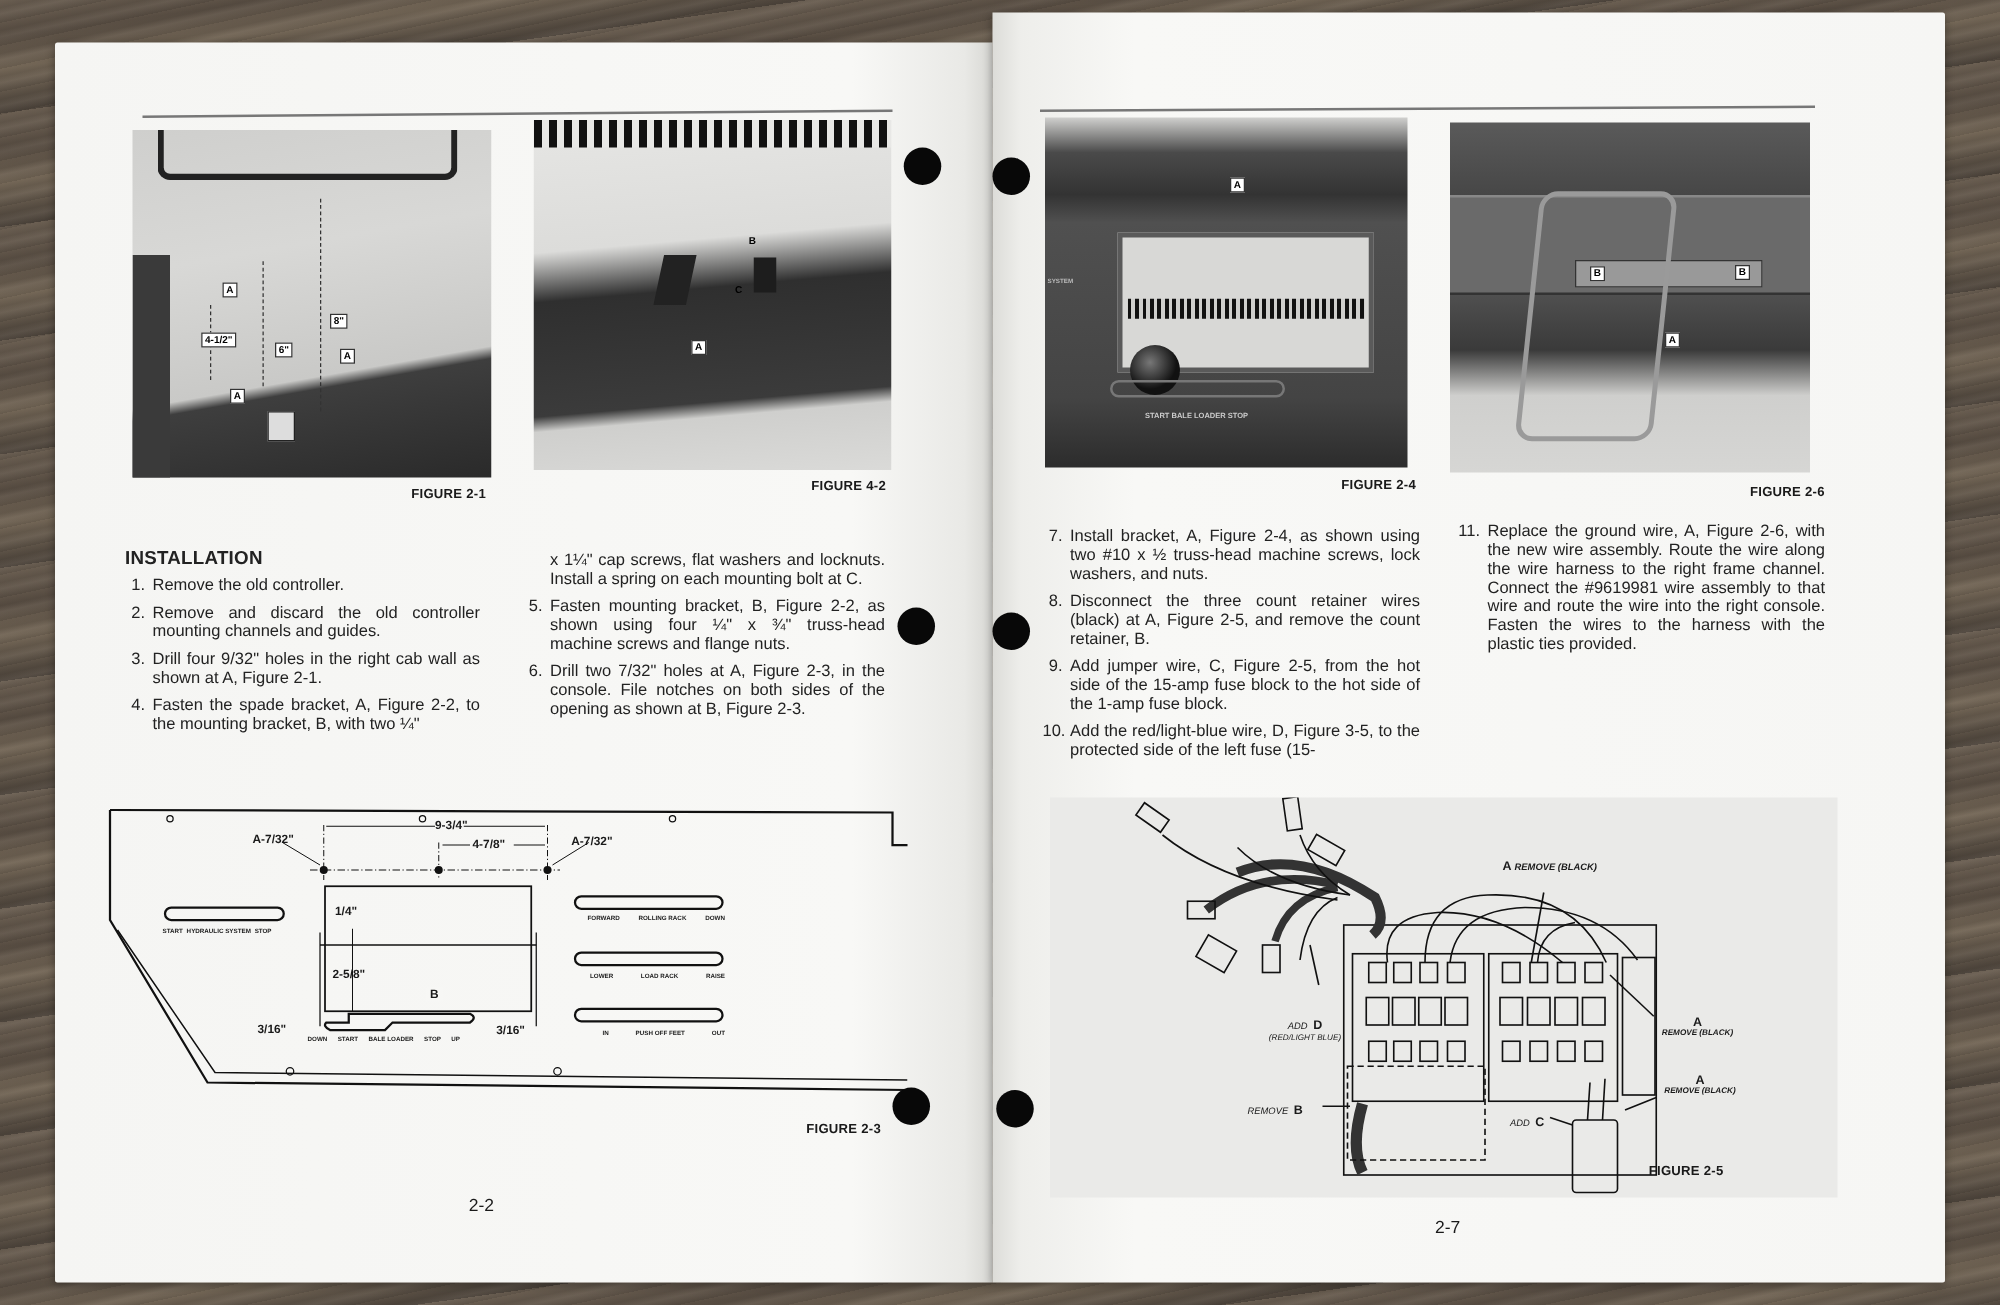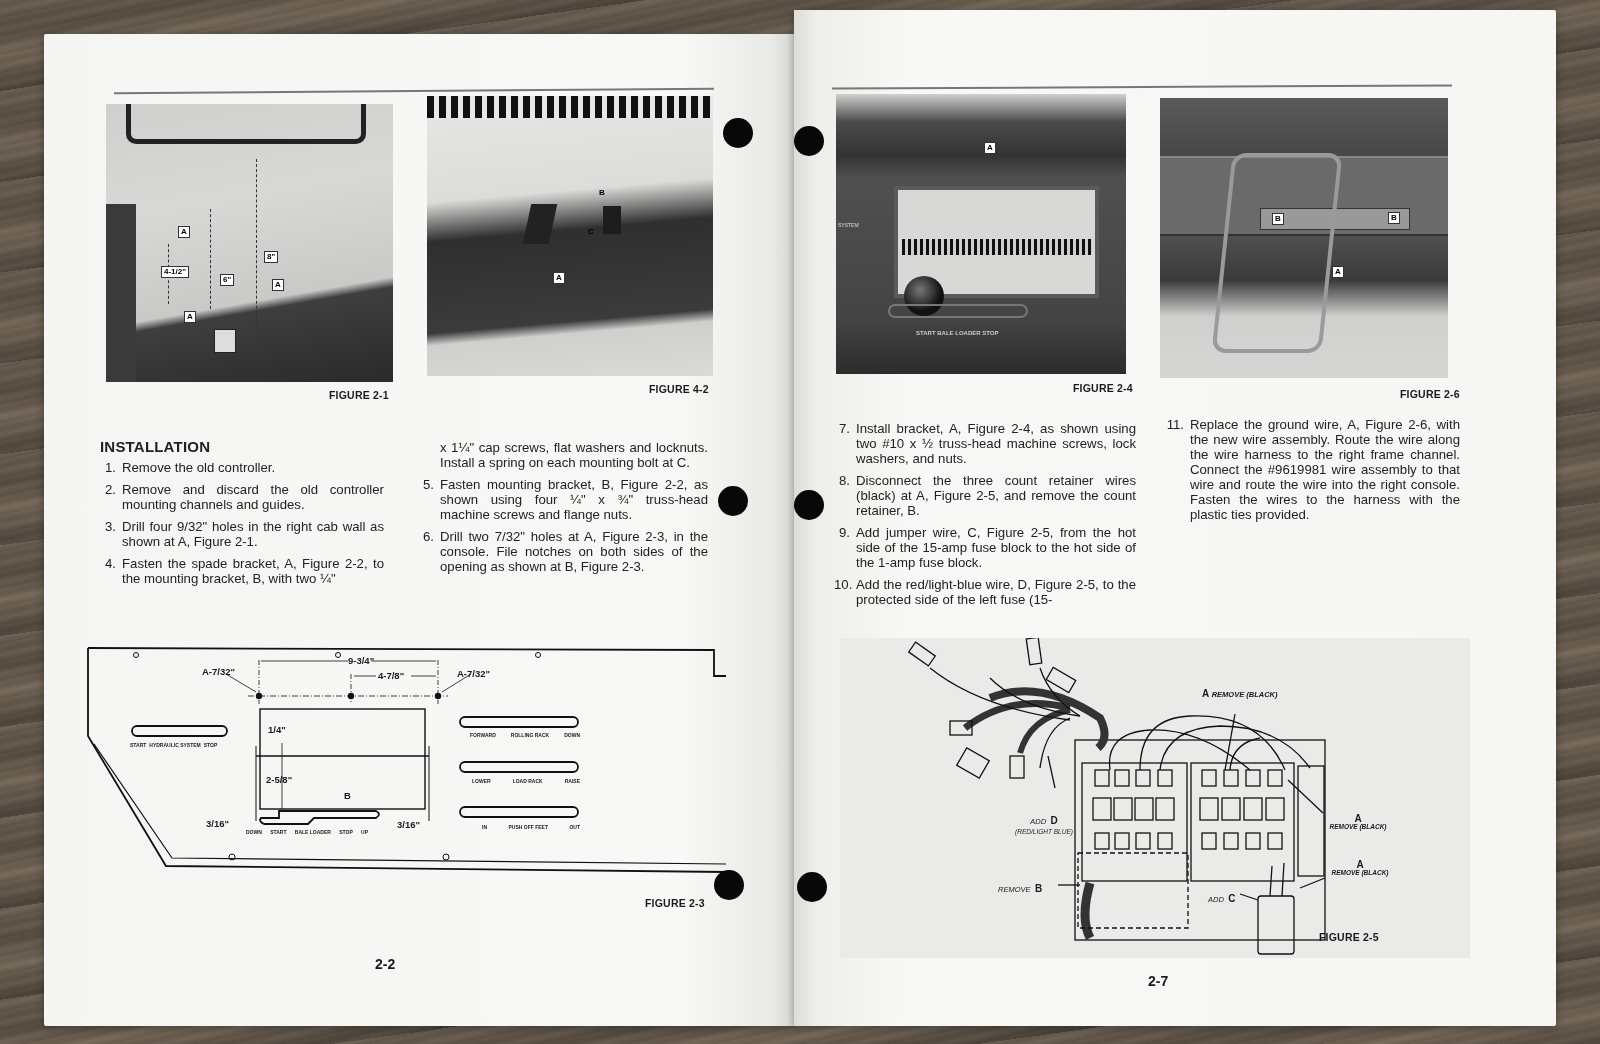--- a/index.html
+++ b/index.html
@@ -28,21 +28,21 @@
   }
   .fig-caption {
     position: absolute; font-weight: bold; font-size: 10.5px; letter-spacing: 0.2px;
   }
   .text-col { position: absolute; font-size: 13.2px; line-height: 15px; color: #222; }
   .heading { font-weight: bold; font-size: 15px; margin-bottom: 6px; letter-spacing: 0.2px; }
   .step { display: flex; margin-bottom: 7px; text-align: justify; }
   .step .num { width: 22px; flex-shrink: 0; text-align: right; padding-right: 6px; }
   .step .body { flex: 1; }
   .cont { text-align: justify; margin-bottom: 7px; }
-  .page-num { position: absolute; font-weight: bold; font-size: 14px; }
+  .page-num { position: absolute; font-weight: normal; font-size: 14px; }
   .hole { position: absolute; width: 30px; height: 30px; border-radius: 50%; background: #080808; }
   .drawing { position: absolute; }
   .tiny { font-size: 5px; font-weight: bold; font-family: "Liberation Sans", sans-serif; }
   .dim { font-size: 9.5px; font-weight: bold; font-family: "Liberation Sans", sans-serif; }
   .callout { position: absolute; background: #fff; border: 1px solid #333; font-size: 8px; font-weight: bold; padding: 0 2px; line-height: 10px; color:#000; }
   .lbl-italic { font-style: italic; font-size: 7.5px; }
 </style>
 </head>
 <body>
 
@@ -231,21 +231,21 @@
     <div class="step">
       <span class="num">8.</span>
       <span class="body">Disconnect the three count retainer wires (black) at A, Figure 2-5, and remove the count retainer, B.</span>
     </div>
     <div class="step">
       <span class="num">9.</span>
       <span class="body">Add jumper wire, C, Figure 2-5, from the hot side of the 15-amp fuse block to the hot side of the 1-amp fuse block.</span>
     </div>
     <div class="step">
       <span class="num">10.</span>
-      <span class="body">Add the red/light-blue wire, D, Figure 2-5, to the protected side of the left fuse (15-</span>
+      <span class="body">Add the red/light-blue wire, D, Figure 3-5, to the protected side of the left fuse (15-</span>
     </div>
   </div>
 
   <div class="text-col" style="left:370px; top:407px; width:296px;">
     <div class="step">
       <span class="num" style="width:26px;text-align:right;">11.</span>
       <span class="body">Replace the ground wire, A, Figure 2-6, with the new wire assembly. Route the wire along the wire harness to the right frame channel. Connect the #9619981 wire assembly to that wire and route the wire into the right console. Fasten the wires to the harness with the plastic ties provided.</span>
     </div>
   </div>
 

